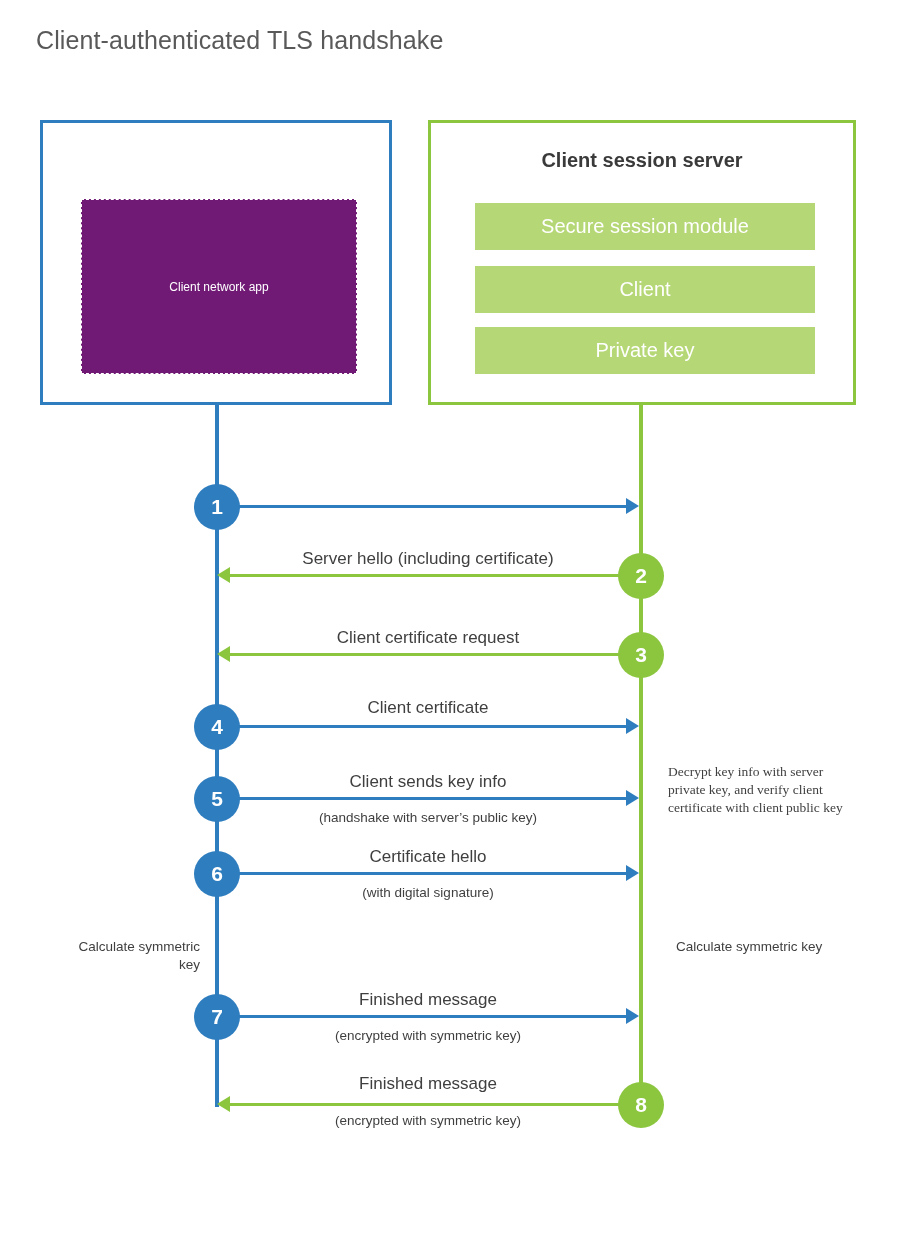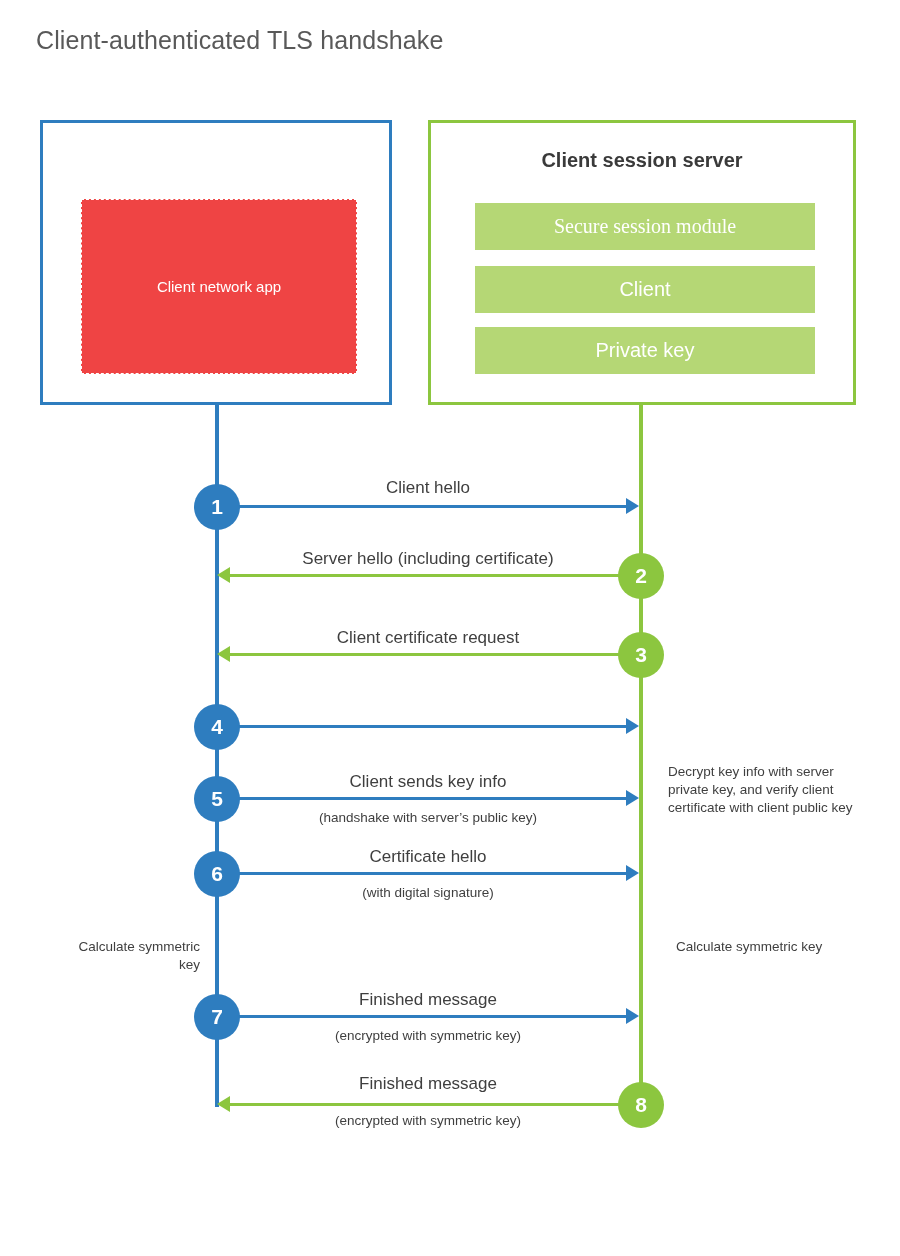--- a/index.html
+++ b/index.html
@@ -25,31 +25,31 @@
   .client-box{left:40px;top:120px;width:352px;height:285px;border:3px solid #2E7DBF;}
   .server-box{left:428px;top:120px;width:428px;height:285px;border:3px solid #8CC63F;}
 
   .box-title{
     position:absolute;left:0;right:0;top:26px;
     text-align:center;font-size:20px;font-weight:bold;color:#3a3a3a;
   }
 
   .client-app{
     position:absolute;left:38px;top:76px;width:276px;height:175px;
-    background:#ef4444;border:1px dashed #ffffff;box-sizing:border-box;
+    background:#701a75;border:1px dashed #ffffff;box-sizing:border-box;
     display:flex;align-items:center;justify-content:center;
-    color:#ffffff;font-size:15px;line-height:26px;text-align:center;
+    color:#ffffff;font-size:12px;line-height:26px;text-align:center;
   }
 
   .srv-bar{
     position:absolute;left:44px;width:340px;height:47px;
     background:#B5D775;color:#ffffff;font-size:20px;
     display:flex;align-items:center;justify-content:center;
   }
-  .srv-bar-0{top:80px;font-family:Liberation Serif, serif;}
+  .srv-bar-0{top:80px;}
   .srv-bar-1{top:143px;}
   .srv-bar-2{top:204px;}
 
   
   .lifeline{position:absolute;width:4px;}
   .lifeline-client{left:215px;top:405px;height:702px;background:#2E7DBF;}
   .lifeline-server{left:639px;top:405px;height:700px;background:#8CC63F;}
 
   
   .step-circle{
@@ -81,21 +81,21 @@
   }
   .msg-sub{
     position:absolute;text-align:center;font-size:13.5px;color:#3f3f3f;
     white-space:nowrap;
   }
 
   
   .note{
     position:absolute;font-size:13.5px;line-height:18px;color:#3f3f3f;
   }
-  .note-right{left:668px;width:185px;text-align:left;}
+  .note-right{left:668px;width:185px;text-align:left;font-family:Liberation Serif, serif;}
   .note-left-calc{left:60px;width:140px;text-align:right;}
   .note-right-calc{left:676px;width:150px;text-align:left;}
 </style>
 </head>
 <body>
 
 <div id="stage">
 
   <div class="title">Client-authenticated TLS handshake</div>
 
@@ -106,35 +106,35 @@
   <div class="actor-box server-box">
     <div class="box-title">Client session server</div>
     <div class="srv-bar srv-bar-0">Secure session module</div>
     <div class="srv-bar srv-bar-1">Client</div>
     <div class="srv-bar srv-bar-2">Private key</div>
   </div>
 
   <div class="lifeline lifeline-client"></div>
   <div class="lifeline lifeline-server"></div>
 
-  <div class="msg-label" style="left:217px;top:478px;width:422px;">Client hello</div>
   <div class="arrow-line arrow-blue" style="left:217px;top:505px;width:409px;"></div>
   <div class="arrow-head head-right" style="left:626px;top:498px;"></div>
   <div class="step-circle step-client" style="top:484px;">1</div>
 
   <div class="msg-label" style="left:217px;top:549px;width:422px;">Server hello (including certificate)</div>
   <div class="arrow-line arrow-green" style="left:230px;top:574px;width:409px;"></div>
   <div class="arrow-head head-left" style="left:217px;top:567px;"></div>
   <div class="step-circle step-server" style="top:553px;">2</div>
 
   <div class="msg-label" style="left:217px;top:628px;width:422px;">Client certificate request</div>
   <div class="arrow-line arrow-green" style="left:230px;top:653px;width:409px;"></div>
   <div class="arrow-head head-left" style="left:217px;top:646px;"></div>
   <div class="step-circle step-server" style="top:632px;">3</div>
 
+  <div class="msg-label" style="left:217px;top:698px;width:422px;">Client certificate</div>
   <div class="arrow-line arrow-blue" style="left:217px;top:725px;width:409px;"></div>
   <div class="arrow-head head-right" style="left:626px;top:718px;"></div>
   <div class="step-circle step-client" style="top:704px;">4</div>
 
   <div class="msg-label" style="left:217px;top:772px;width:422px;">Client sends key info</div>
   <div class="arrow-line arrow-blue" style="left:217px;top:797px;width:409px;"></div>
   <div class="arrow-head head-right" style="left:626px;top:790px;"></div>
   <div class="msg-sub" style="left:217px;top:810px;width:422px;">(handshake with server’s public key)</div>
   <div class="step-circle step-client" style="top:776px;">5</div>
 

